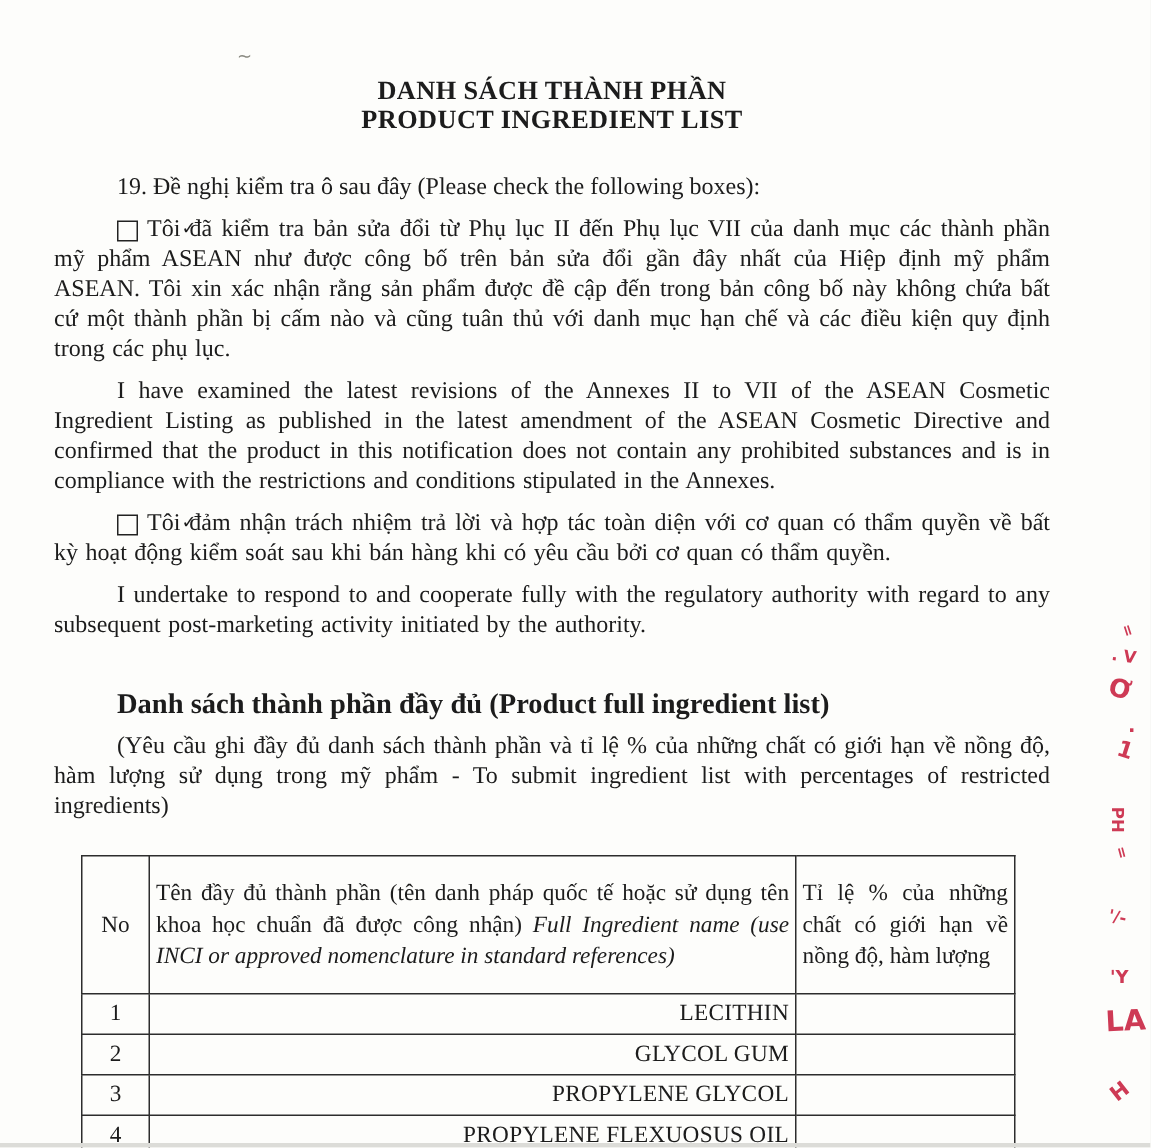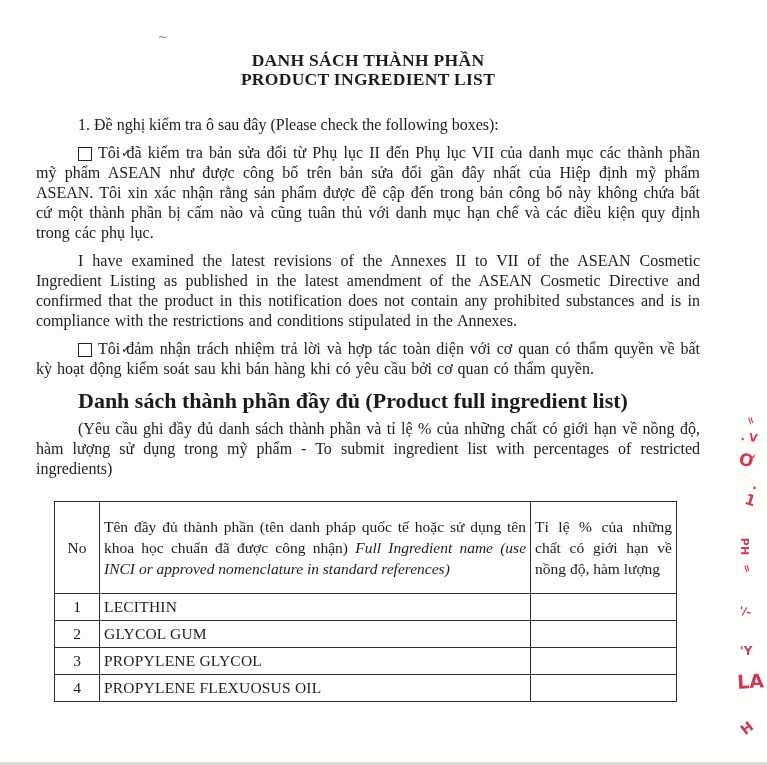--- a/index.html
+++ b/index.html
@@ -16,38 +16,38 @@
 
   .intro { margin-top:26px; font-size:16px; line-height:20px; text-indent:42px; }
 
   p.body { margin:8px 0 0 0; font-size:16px; line-height:20px;
            text-align:justify; text-indent:42px; word-spacing:1px; }
 
   .cbx { display:inline-block; width:12px; height:12px; border:1.5px solid #222;
          line-height:11px; text-align:center; vertical-align:-1px; margin-right:6px; }
   .cbx i { font-style:normal; font-size:12px; font-family:"DejaVu Sans",sans-serif; position:relative; top:-2px; }
 
-  .section-heading { margin-top:12px; font-size:22px; line-height:20px;
+  .section-heading { margin-top:33px; font-size:19px; line-height:20px;
                      font-weight:bold; text-indent:42px; }
   .section-note { margin-top:8px; }
 
   table.ing { border-collapse:collapse; margin:22px 0 0 18px; width:622px;
               table-layout:fixed; font-size:15.5px; }
   table.ing col.c-no { width:45px; }
   table.ing col.c-name { width:431px; }
   table.ing col.c-pct { width:146px; }
   table.ing td { border:1px solid #2d2d2d; padding:0 4px; vertical-align:middle; }
   table.ing { border:1.5px solid #2d2d2d; }
   td.h-name { line-height:21px; text-align:justify; padding:2px 5px;margin-top:12px; }
   td.h-name .en { font-style:italic; }
   td.h-pct { line-height:21px; text-align:justify; padding:2px 5px; vertical-align:middle; }
   td.no-cell { text-align:center; }
   tr.hdr { height:92px; }
   tr.data { height:27px; }
-  td.name-cell { padding-left:6px; letter-spacing:.2px; }
+  td.name-cell { padding-left:6px; letter-spacing:.2px;text-align:right; }
 
   
   .stamp-frag { position:absolute; color:#ce3a55; font-family:"DejaVu Sans",sans-serif;
                 font-weight:bold; white-space:nowrap; }
   .f0  { left:747px; top:415px; font-size:10px; transform:rotate(72deg); }
   .f1  { left:741px; top:431px; font-size:11px; transform:rotate(8deg); }
   .f2  { left:739px; top:450px; font-size:17px; transform:rotate(14deg); }
   .f3  { left:752px; top:477px; font-size:13px; }
   .f4  { left:745px; top:491px; font-size:15px; transform:rotate(18deg); }
   .f5  { left:736px; top:540px; font-size:11px; transform:rotate(90deg); }
@@ -69,32 +69,33 @@
 
   <span class="pencil-dash">~</span>
 
   <div class="content">
 
     <div class="title">
       <div>DANH SÁCH THÀNH PHẦN</div>
       <div>PRODUCT INGREDIENT LIST</div>
     </div>
 
-    <div class="intro">1. Đề nghị kiểm tra ô sau đây (Please check the following boxes):</div>
+    <div class="intro">19. Đề nghị kiểm tra ô sau đây (Please check the following boxes):</div>
 
     <p class="body">
       <span class="cbx"><i>✓</i></span><span>Tôi đã kiểm tra bản sửa đổi từ Phụ lục II đến Phụ lục VII của danh mục các thành phần mỹ phẩm ASEAN như được công bố trên bản sửa đổi gần đây nhất của Hiệp định mỹ phẩm ASEAN. Tôi xin xác nhận rằng sản phẩm được đề cập đến trong bản công bố này không chứa bất cứ một thành phần bị cấm nào và cũng tuân thủ với danh mục hạn chế và các điều kiện quy định trong các phụ lục.</span>
     </p>
 
     <p class="body">I have examined the latest revisions of the Annexes II to VII of the ASEAN Cosmetic Ingredient Listing as published in the latest amendment of the ASEAN Cosmetic Directive and confirmed that the product in this notification does not contain any prohibited substances and is in compliance with the restrictions and conditions stipulated in the Annexes.</p>
 
     <p class="body">
       <span class="cbx"><i>✓</i></span><span>Tôi đảm nhận trách nhiệm trả lời và hợp tác toàn diện với cơ quan có thẩm quyền về bất kỳ hoạt động kiểm soát sau khi bán hàng khi có yêu cầu bởi cơ quan có thẩm quyền.</span>
     </p>
 
+    <p class="body">I undertake to respond to and cooperate fully with the regulatory authority with regard to any subsequent post-marketing activity initiated by the authority.</p>
 
     <div class="section-heading">Danh sách thành phần đầy đủ (Product full ingredient list)</div>
 
     <p class="body section-note">(Yêu cầu ghi đầy đủ danh sách thành phần và tỉ lệ % của những chất có giới hạn về nồng độ, hàm lượng sử dụng trong mỹ phẩm - To submit ingredient list with percentages of restricted ingredients)</p>
 
     <table class="ing">
       <colgroup>
           <col class="c-no">
           <col class="c-name">
           <col class="c-pct">

